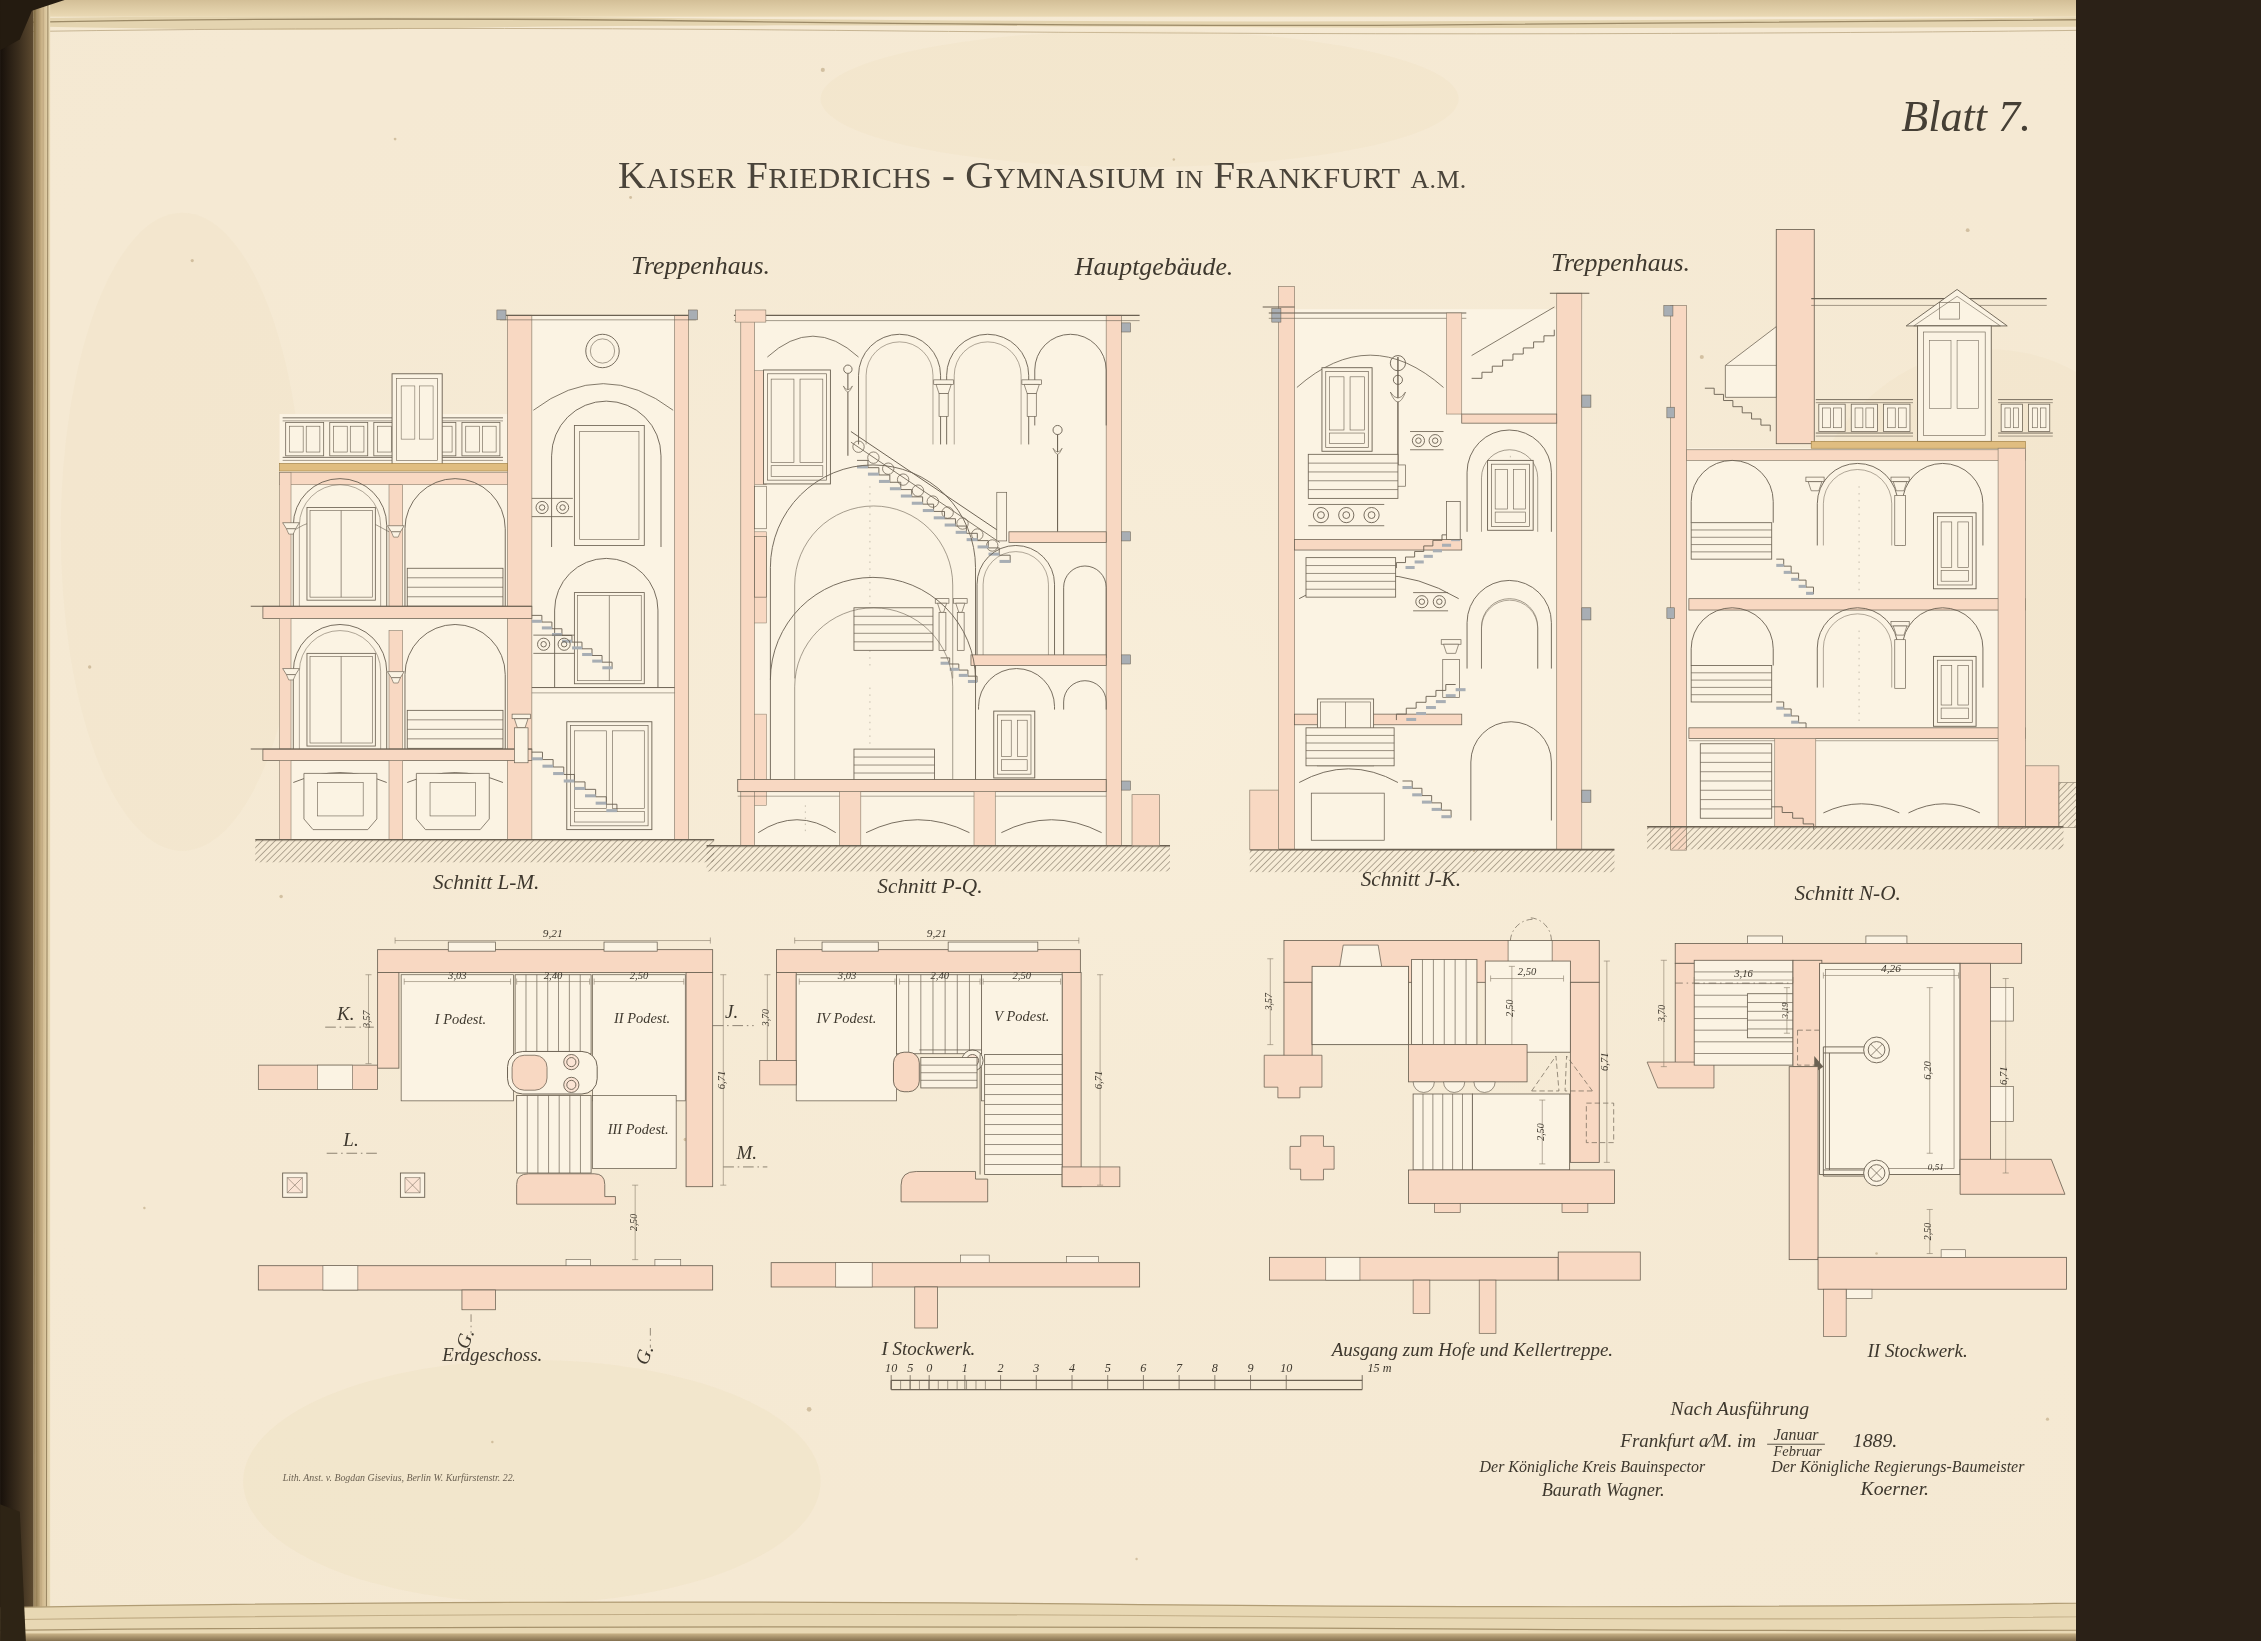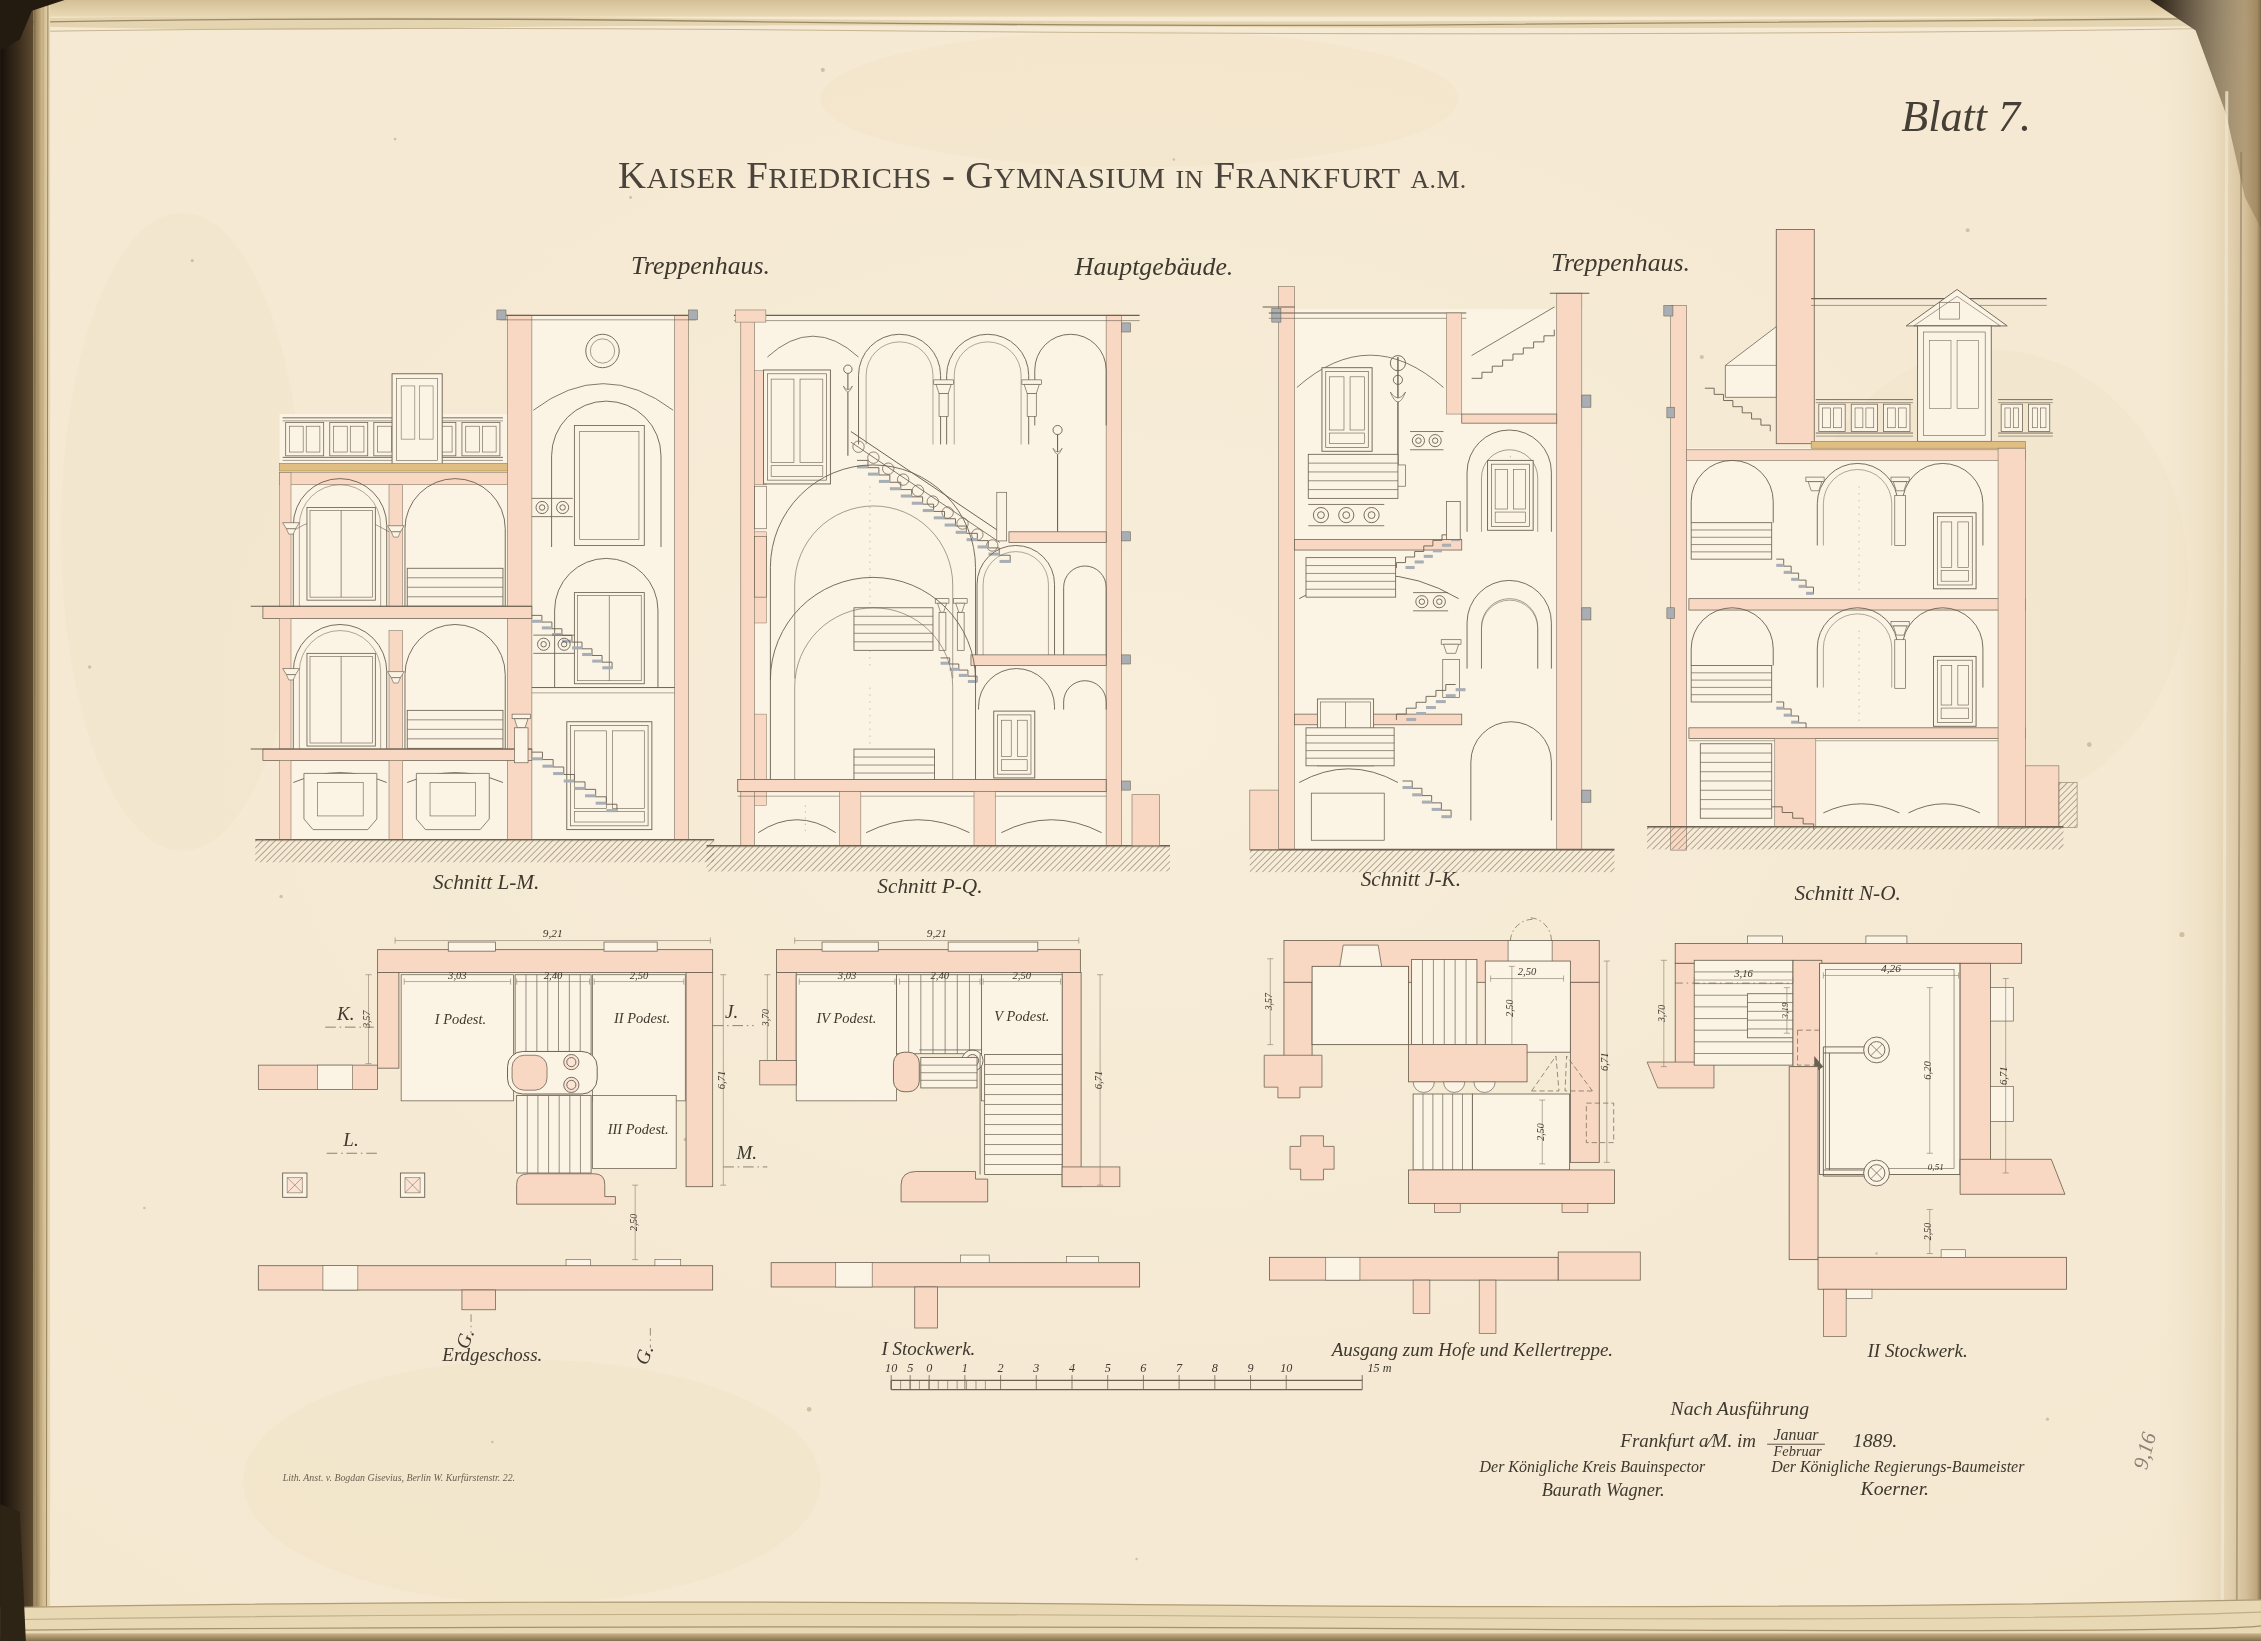--- a/index.html
+++ b/index.html
@@ -1,15 +1,15 @@
 <!DOCTYPE html>
 <html style="font-size:12px"><head><meta charset="utf-8">
 <style>
 html,body{margin:0;padding:0;background:#2b2117;}
-#sheet{position:relative;width:2261px;height:1641px;overflow:hidden;font-family:"Liberation Serif",serif;}
+#sheet{position:relative;width:2076px;height:1641px;overflow:hidden;font-family:"Liberation Serif",serif;}
 svg{display:block}
 </style></head>
 <body>
 
 <div id="sheet">
 <svg width="2261" height="1641" viewBox="0 0 2976 2160" xmlns="http://www.w3.org/2000/svg">
 <defs>
 <pattern id="ht" width="6" height="6" patternUnits="userSpaceOnUse" patternTransform="rotate(45)">
 <line x1="0" y1="0" x2="0" y2="6" stroke="#7e7361" stroke-width="1.5"></line>
 </pattern>

